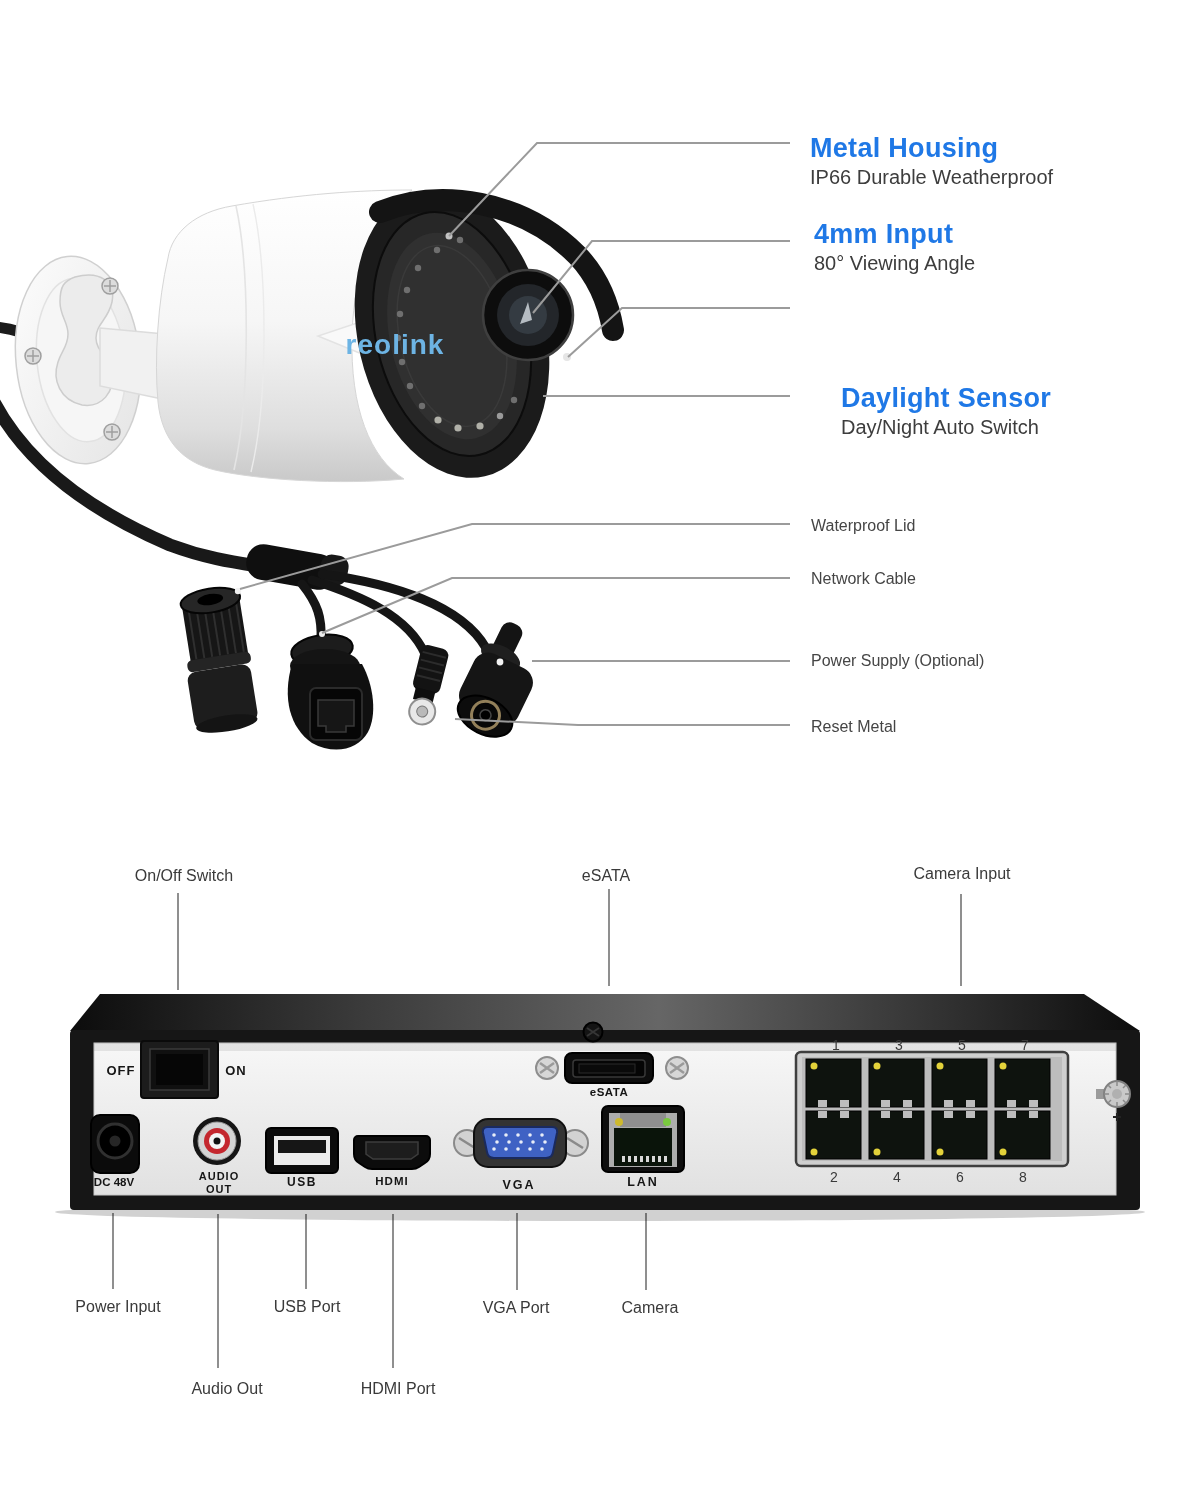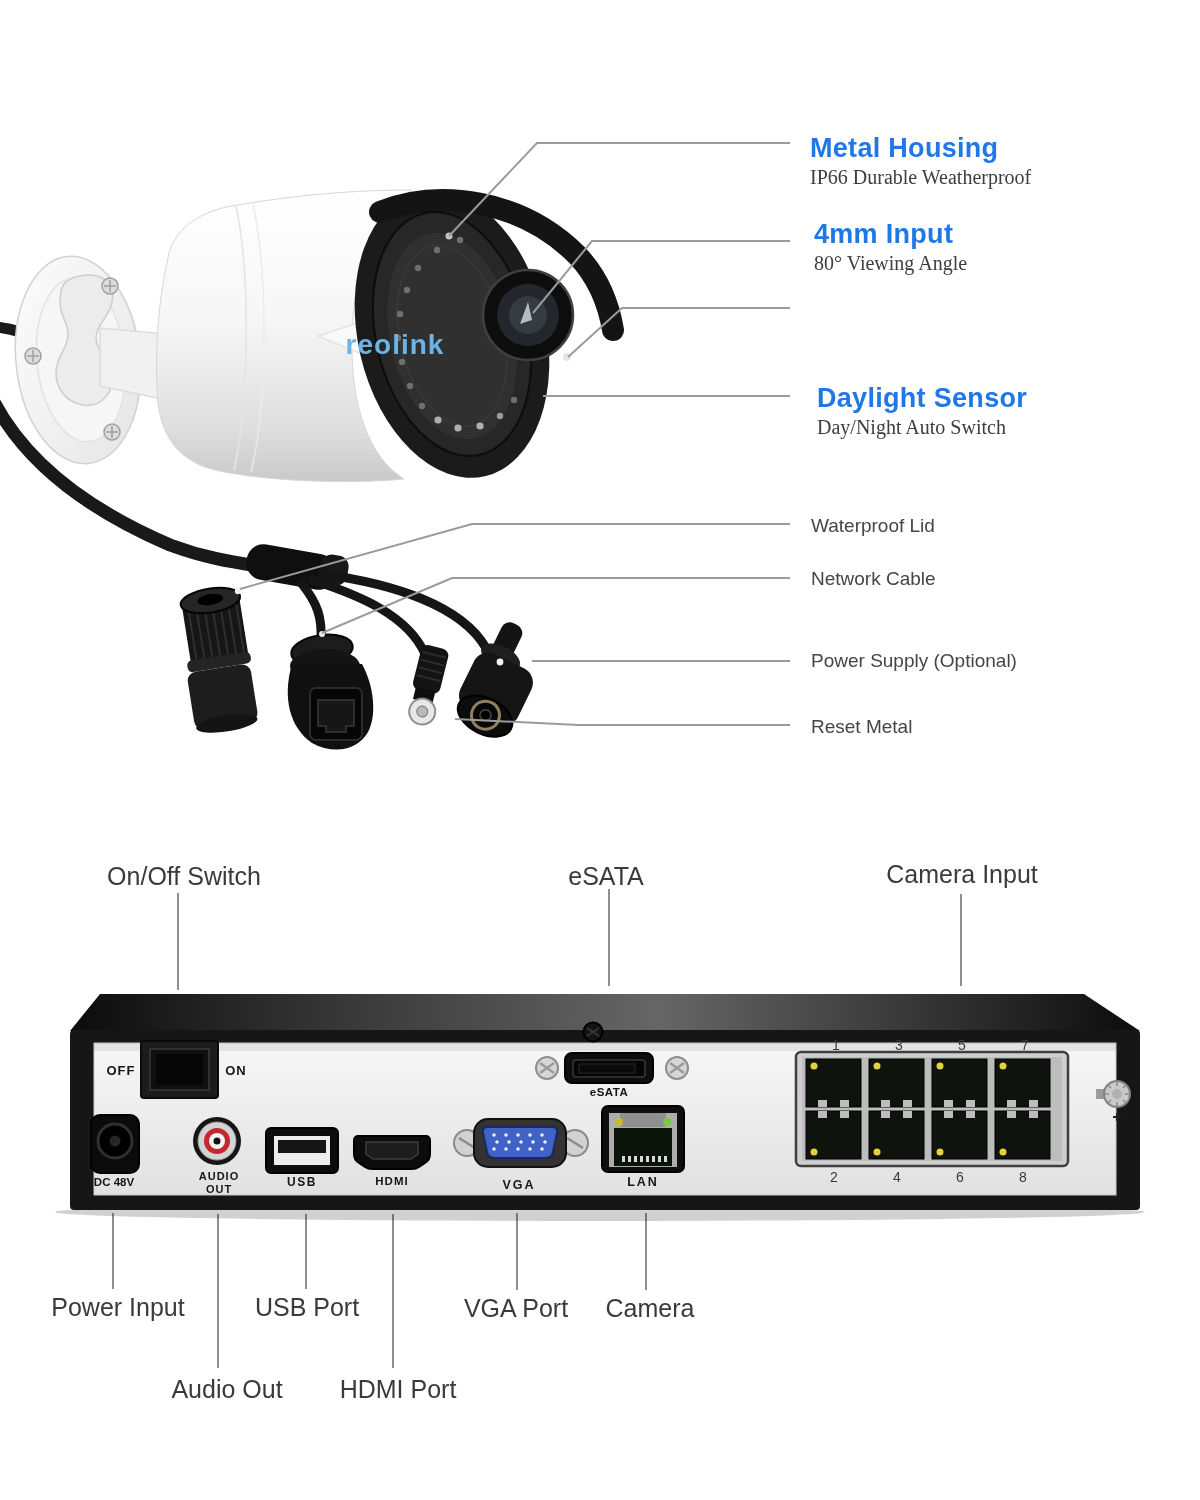--- a/index.html
+++ b/index.html
@@ -1,23 +1,23 @@
 <!DOCTYPE html>
 <html><head>
 <meta charset="utf-8">
 <style>
   html,body{margin:0;padding:0;background:#ffffff;}
   .canvas{position:relative;width:1200px;height:1500px;background:#ffffff;overflow:hidden;
           font-family:"Liberation Sans",sans-serif;}
   .art{position:absolute;left:0;top:0;}
   .label{position:absolute;white-space:nowrap;}
   .co-title{font-size:27px;font-weight:700;color:#1f78e6;line-height:32px;letter-spacing:.3px;margin-top:16px;}
-  .co-sub{font-size:20px;font-weight:400;color:#3d3d3d;line-height:26px;font-family:Liberation Serif, serif;}
-  .mid-label{font-size:19px;color:#454545;line-height:26px;text-align:right;}
-  .nvr-label{font-size:25px;color:#3a3a3a;line-height:26px;transform:translateX(-50%);}
+  .co-sub{font-size:20px;font-weight:400;color:#3d3d3d;line-height:26px;}
+  .mid-label{font-size:16px;color:#454545;line-height:26px;text-align:right;}
+  .nvr-label{font-size:16px;color:#3a3a3a;line-height:26px;transform:translateX(-50%);}
 </style>
 </head>
 <body>
 
 <div class="canvas">
 
 <svg class="art" width="1200" height="1500" viewBox="0 0 1200 1500">
   <defs>
     <linearGradient id="gBody" x1="0" y1="0" x2="0" y2="1">
       <stop offset="0" stop-color="#ffffff"></stop>
@@ -363,21 +363,21 @@
 </svg>
 
 <div class="label" style="left:810px;top:116px">
   <div class="co-title">Metal Housing</div>
   <div class="co-sub">IP66 Durable Weatherproof</div>
 </div>
 <div class="label" style="left:814px;top:202px">
   <div class="co-title">4mm Input</div>
   <div class="co-sub">80° Viewing Angle</div>
 </div>
-<div class="label" style="left:817px;top:366px">
+<div class="label" style="left:841px;top:366px">
   <div class="co-title">Daylight Sensor</div>
   <div class="co-sub">Day/Night Auto Switch</div>
 </div>
 
 <div class="label mid-label" style="left:811px;top:513px">Waterproof Lid</div>
 <div class="label mid-label" style="left:811px;top:566px">Network Cable</div>
 <div class="label mid-label" style="left:811px;top:648px">Power Supply (Optional)</div>
 <div class="label mid-label" style="left:811px;top:714px">Reset Metal</div>
 
 <div class="label nvr-label" style="left:184px;top:863px">On/Off Switch</div>

